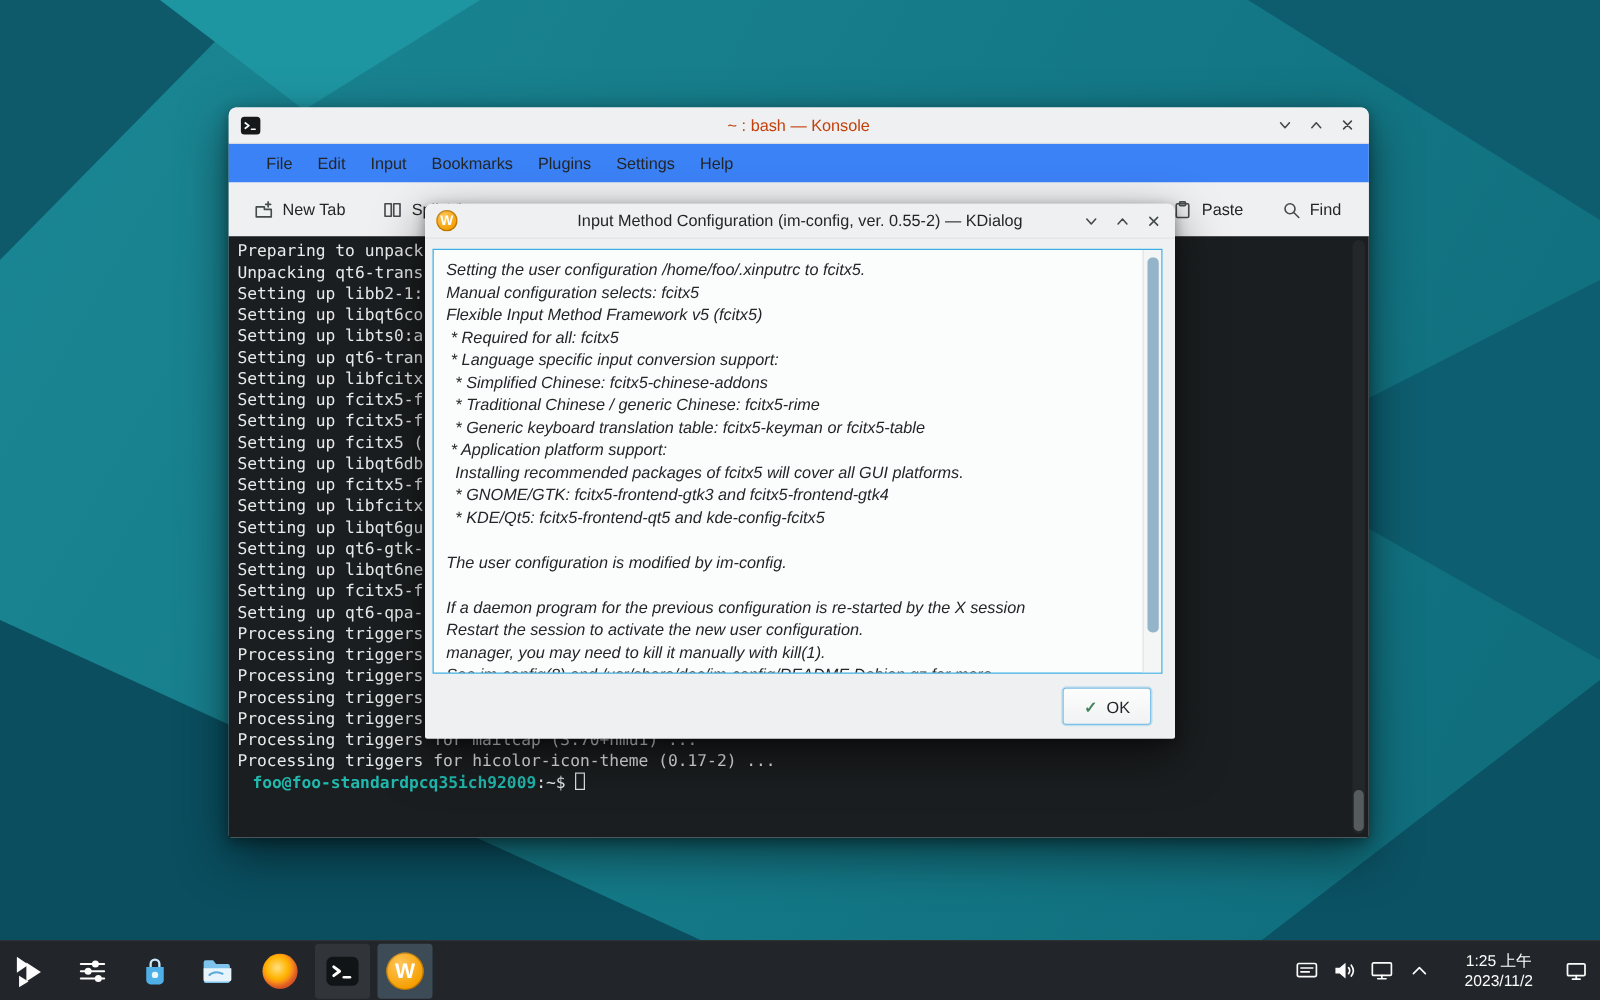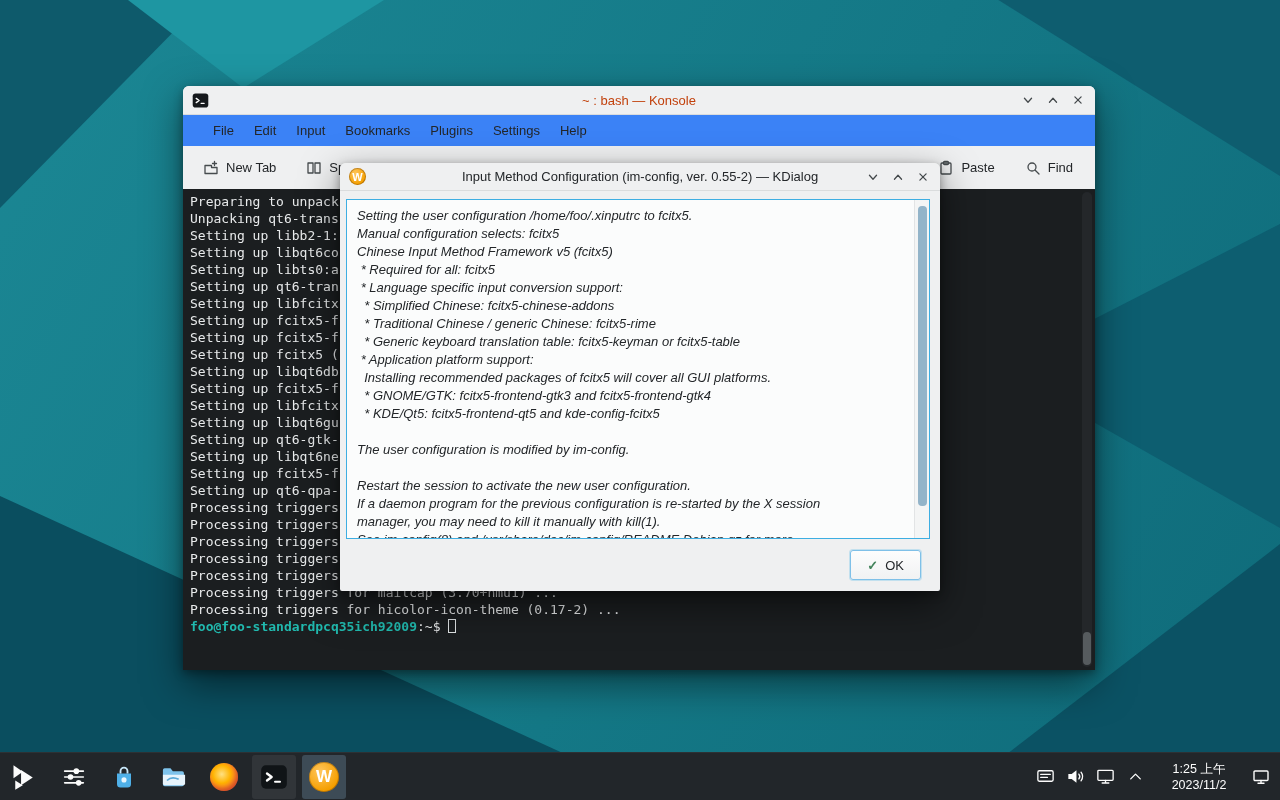--- a/index.html
+++ b/index.html
@@ -32,21 +32,21 @@
   .menubar { height:31px; display:flex; align-items:center; background:#3b82f6; padding-left:20px; }
   .menu-item { font-size:13px; color:#232629; padding:5px 10px; border-radius:3px; }
   .toolbar { height:43px; display:flex; align-items:center; background:#eff0f1; padding:0 14px 0 12px; }
   .tool-btn { display:flex; align-items:center; gap:7px; font-size:13px; color:#232629; padding:6px 8px; border-radius:3px; }
   .tool-btn svg { width:16px; height:16px; }
   .tool-btn + .tool-btn { margin-left:14px; }
   .tool-spacer { flex:1; }
 
   .terminal { position:absolute; left:0; top:103px; right:0; bottom:0; background:#1b1e20; padding:4px 0 0 7px; overflow:hidden; }
   .term-line { font-family:"DejaVu Sans Mono", monospace; font-size:13px; line-height:17px; height:17px; white-space:pre; color:#e8eaeb; }
-  .prompt-user { color:#21b9ae; font-weight:bold; }
+  .prompt-user { color:#21b9ae; font-weight:bold;margin-left:12px; }
   .prompt-path { color:#e8eaeb; }
   .cursor-block { display:inline-block; width:8px; height:14px; border:1px solid #dfe3e5; margin-left:8px; vertical-align:-2px; }
   .term-scrollbar { position:absolute; top:3px; bottom:3px; right:3px; width:10px; background:#24272a; border-radius:5px; }
   .term-scroll-handle { position:absolute; bottom:2px; left:1px; width:8px; height:33px; background:#565b5e; border-radius:4px; }
 
   
   .kdialog { left:340px; top:163px; width:600px; height:428px; background:#eff0f1; z-index:2; }
   .kdialog .titlebar { height:28px; }
   .kdialog .tb-title { color:#232629; }
   .w-badge { border-radius:50%; background:radial-gradient(circle at 38% 32%, #ffc65c, #f59f00 70%, #d97e00 100%); color:#fff; font-weight:bold; display:flex; align-items:center; justify-content:center; box-shadow:inset 0 0 0 1px rgba(90,50,0,.35); }
@@ -215,35 +215,35 @@
             <path class="wbtn-stroke" d="M5.5,5.5 L12.5,12.5 M12.5,5.5 L5.5,12.5"></path>
           </svg>
         </button>
     </span>
   </div>
 
   <div class="message-area">
     <div class="msg-text">
         <div class="dlg-line">Setting the user configuration /home/foo/.xinputrc to fcitx5.</div>
         <div class="dlg-line">Manual configuration selects: fcitx5</div>
-        <div class="dlg-line">Chinese Input Method Framework v5 (fcitx5)</div>
+        <div class="dlg-line">Flexible Input Method Framework v5 (fcitx5)</div>
         <div class="dlg-line"> * Required for all: fcitx5</div>
         <div class="dlg-line"> * Language specific input conversion support:</div>
         <div class="dlg-line">  * Simplified Chinese: fcitx5-chinese-addons</div>
         <div class="dlg-line">  * Traditional Chinese / generic Chinese: fcitx5-rime</div>
         <div class="dlg-line">  * Generic keyboard translation table: fcitx5-keyman or fcitx5-table</div>
         <div class="dlg-line"> * Application platform support:</div>
         <div class="dlg-line">  Installing recommended packages of fcitx5 will cover all GUI platforms.</div>
         <div class="dlg-line">  * GNOME/GTK: fcitx5-frontend-gtk3 and fcitx5-frontend-gtk4</div>
         <div class="dlg-line">  * KDE/Qt5: fcitx5-frontend-qt5 and kde-config-fcitx5</div>
         <div class="dlg-line">&nbsp;</div>
         <div class="dlg-line">The user configuration is modified by im-config.</div>
         <div class="dlg-line">&nbsp;</div>
+        <div class="dlg-line">If a daemon program for the previous configuration is re-started by the X session</div>
         <div class="dlg-line">Restart the session to activate the new user configuration.</div>
-        <div class="dlg-line">If a daemon program for the previous configuration is re-started by the X session</div>
         <div class="dlg-line">manager, you may need to kill it manually with kill(1).</div>
         <div class="dlg-line">See im-config(8) and /usr/share/doc/im-config/README.Debian.gz for more.</div>
       </div>
     <div class="dlg-scrollbar">
       <div class="dlg-scroll-handle"></div>
     </div>
   </div>
 
   <button class="ok-button">
     <span class="ok-check">✓</span>

